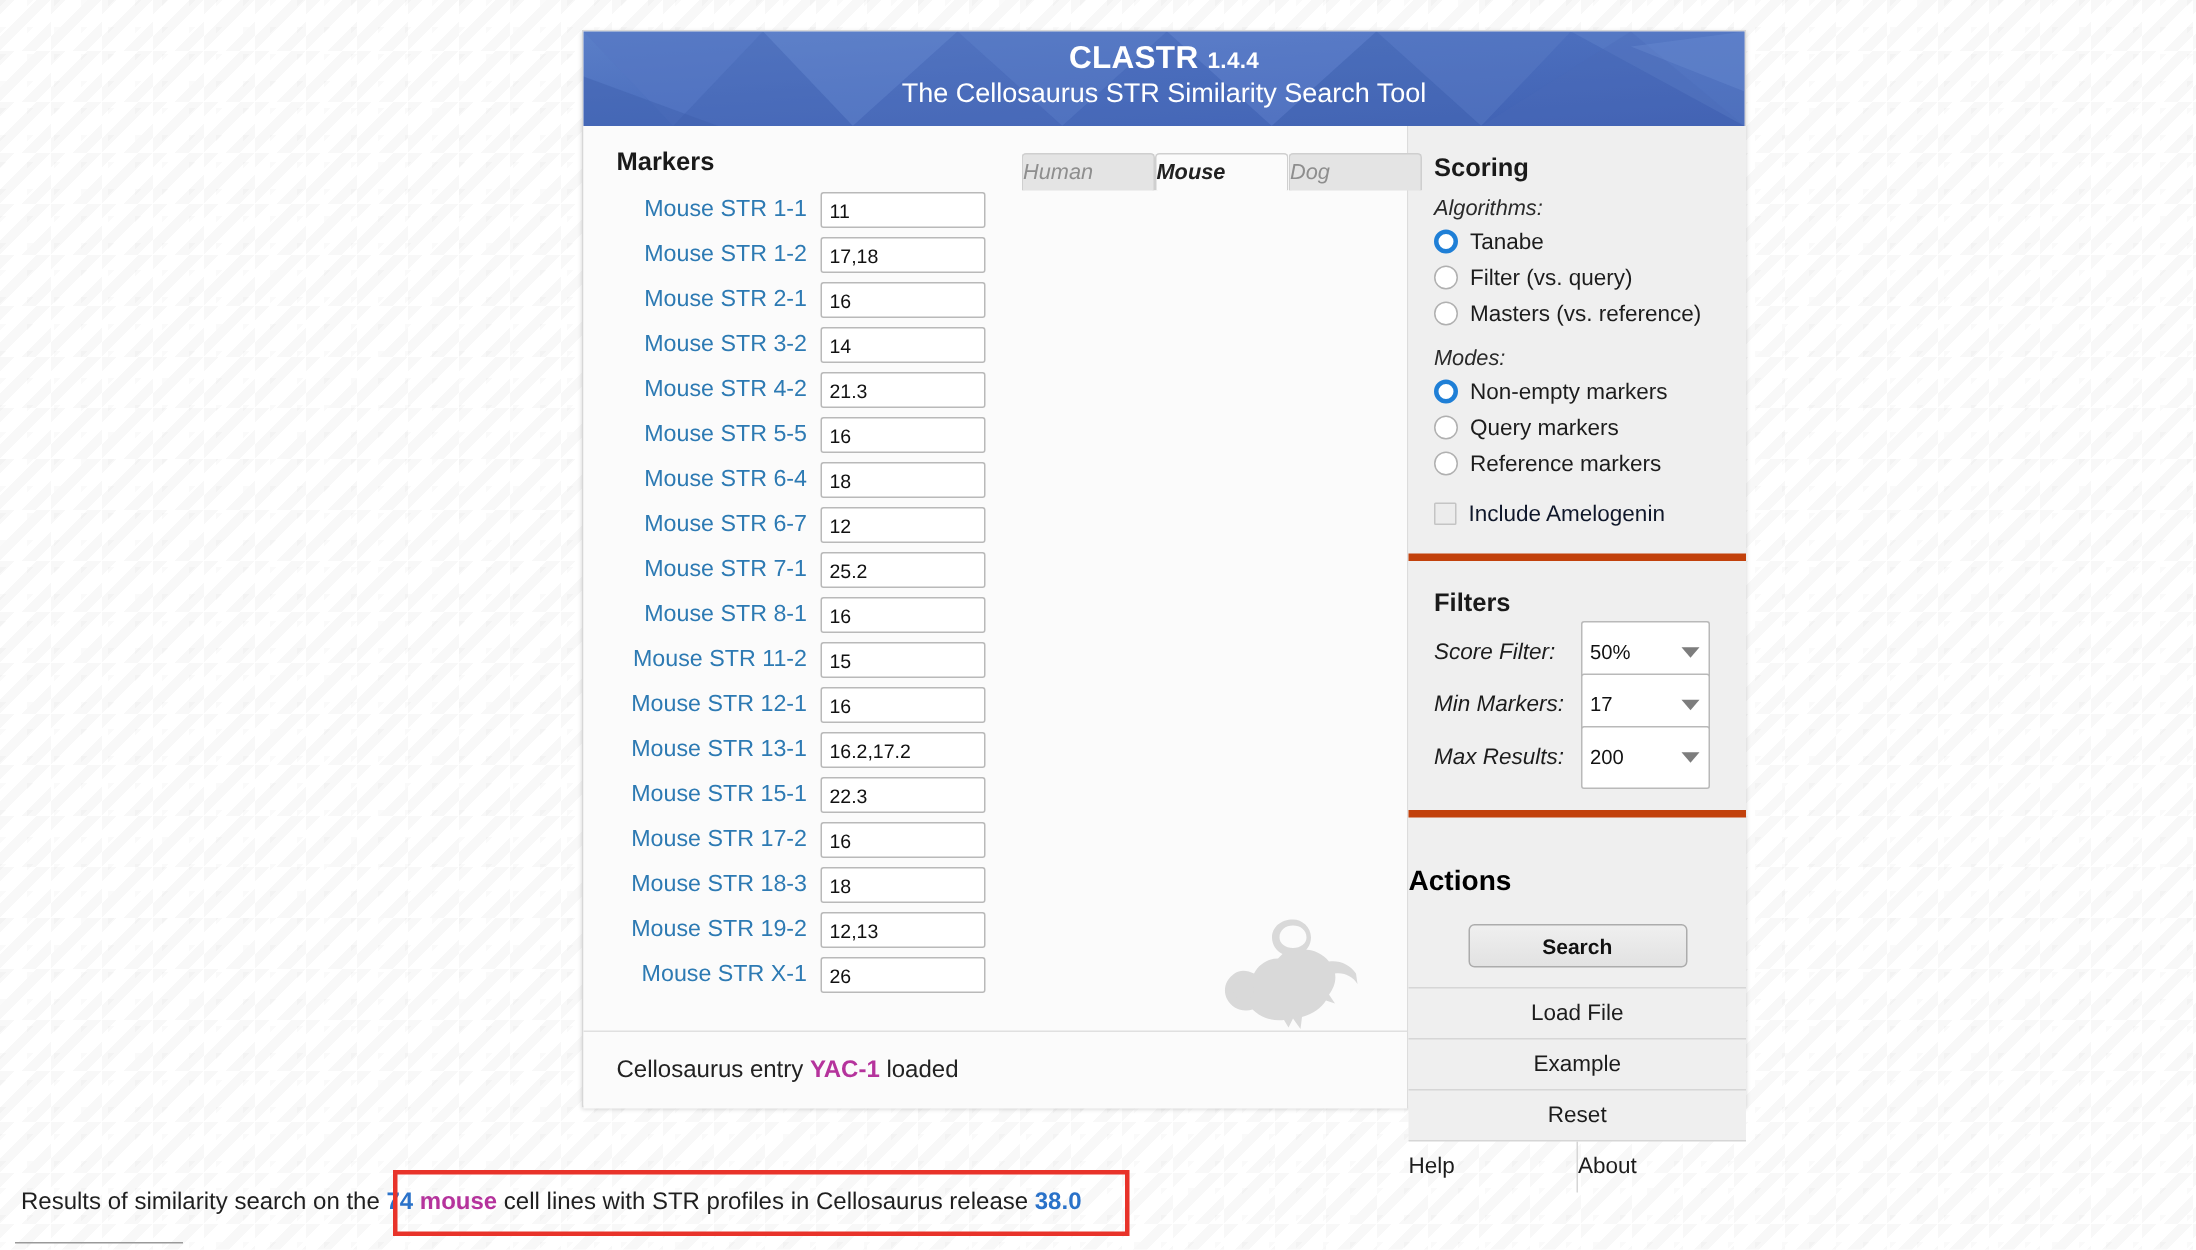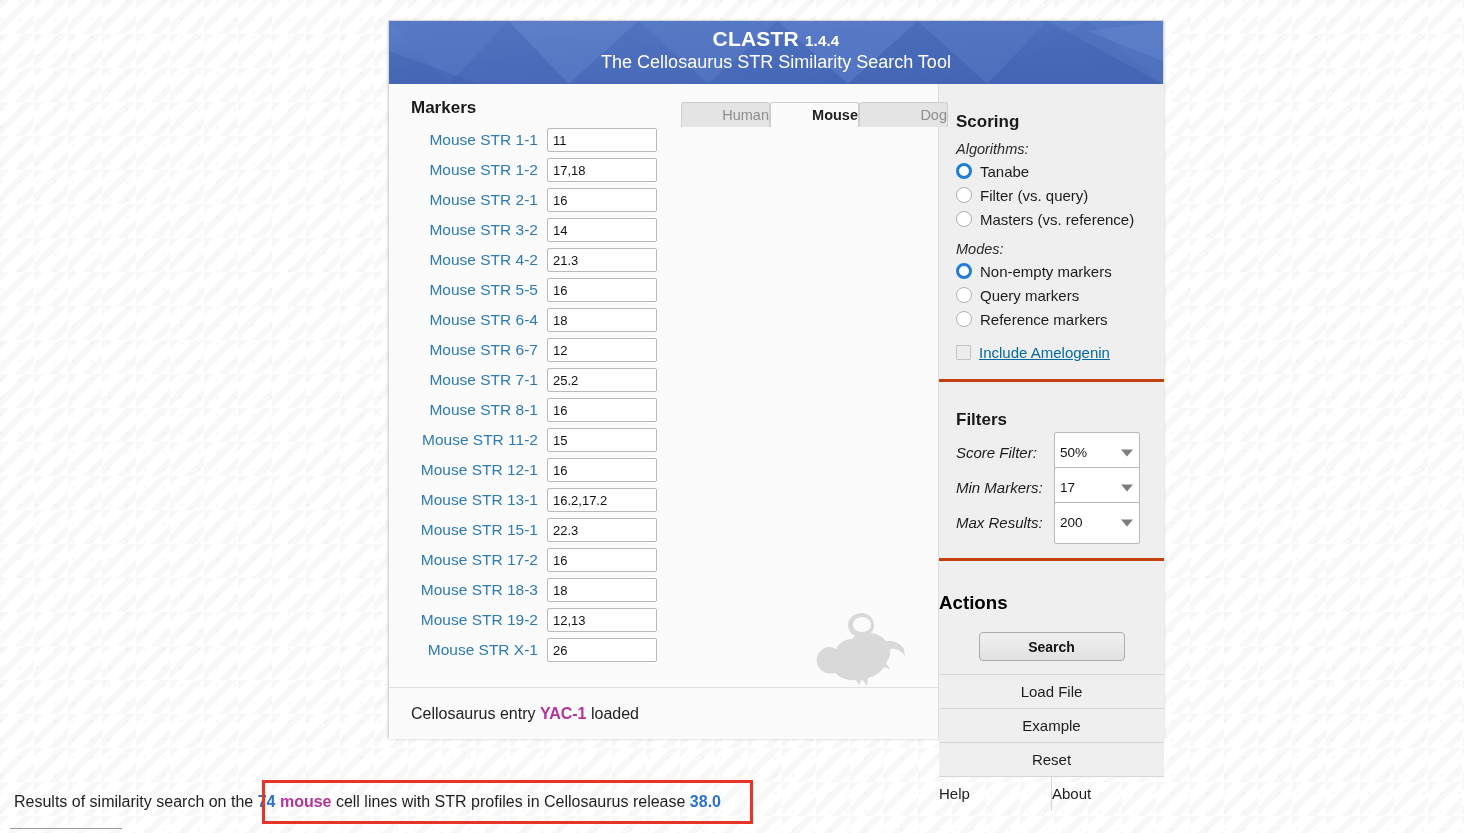--- a/index.html
+++ b/index.html
@@ -50,27 +50,28 @@
   .banner .line2 { font-size:18px; margin-top:1px; }
 
   
   .tabstrip {
     position:absolute; top:63px; left:0; width:776px; height:25px;
     z-index:5;
   }
   .tab {
     position:absolute; top:18px;
     height:25px; width:89px;
-    line-height:24px; text-align:right;
+    line-height:24px; text-align:left;
     font-size:14.5px;
     border:1px solid #cfcfcf;
     border-bottom:none;
     border-radius:3px 3px 0 0;
     cursor:pointer;
     user-select:none;
+    font-style:italic;
   }
   .tab.inactive { background:#e4e4e4; color:#8e8e8e; }
   .tab.active   { background:#fbfbfb; color:#222; font-weight:bold; border-color:#cfcfcf; }
   #tab-human { left:292px; }
   #tab-mouse { left:381px; z-index:6; }
   #tab-dog   { left:470px; }
 
   
   .body {
     position:absolute; top:63px; left:0;
@@ -130,36 +131,36 @@
     width:100%; height:52px;
     border-top:1px solid #e0e0e0;
     display:flex; align-items:center;
   }
   .status-text {
     margin-left:22px; font-size:16px; color:#222;
   }
   .status-text .entry { color:#b5339c; font-weight:bold; }
 
   
-  .rsec { border-bottom:3px solid #c2410c; padding:28px 0 14px 0; }
+  .rsec { border-bottom:5px solid #c2410c; padding:18px 0 14px 0; }
   .rsec h3 {
     margin:0 0 9px 17px; font-size:17px; font-weight:bold; color:#1a1a1a;
   }
   .sub {
     margin:0 0 3px 17px;
     font-size:14.5px; font-style:italic; color:#2a2a2a;
   }
   .sub.second { margin-top:11px; }
   .opt {
     display:flex; align-items:center;
     margin:0 0 2px 17px; height:22px;
     font-size:15px; color:#1c1c1c;
     cursor:pointer;
   }
-  .opt.disabled { color:#0369a1; cursor:default;text-decoration:underline; }
+  .opt.disabled { color:#0f172a; cursor:default; }
 
   .radio {
     width:16px; height:16px; border-radius:50%;
     border:1px solid #b0b0b0; background:#fff;
     margin-right:8px; flex:none;
     position:relative;
   }
   .radio.on { border:3px solid #1f7fd6; background:#fff; }
   .radio.on::after {
     content:""; position:absolute; inset:2px;

